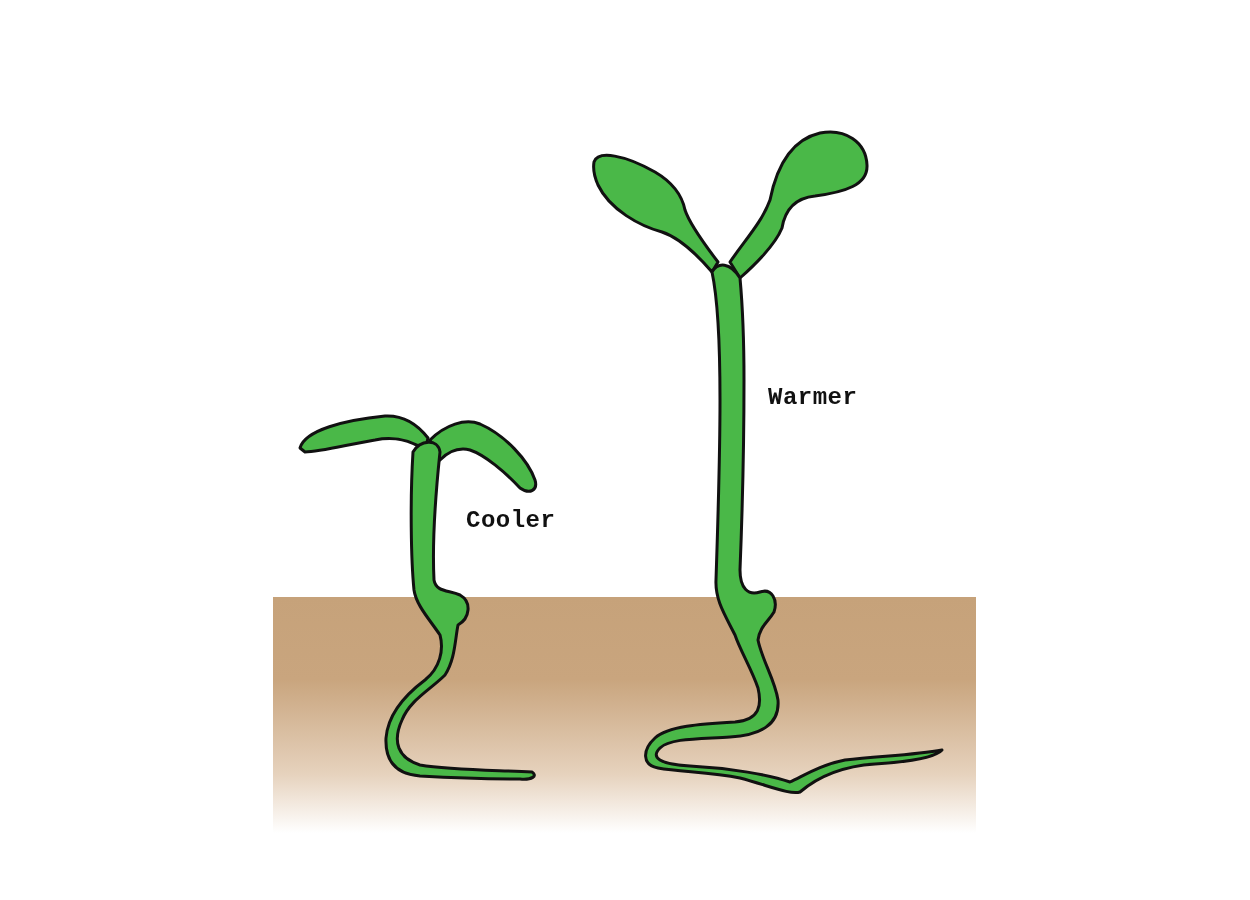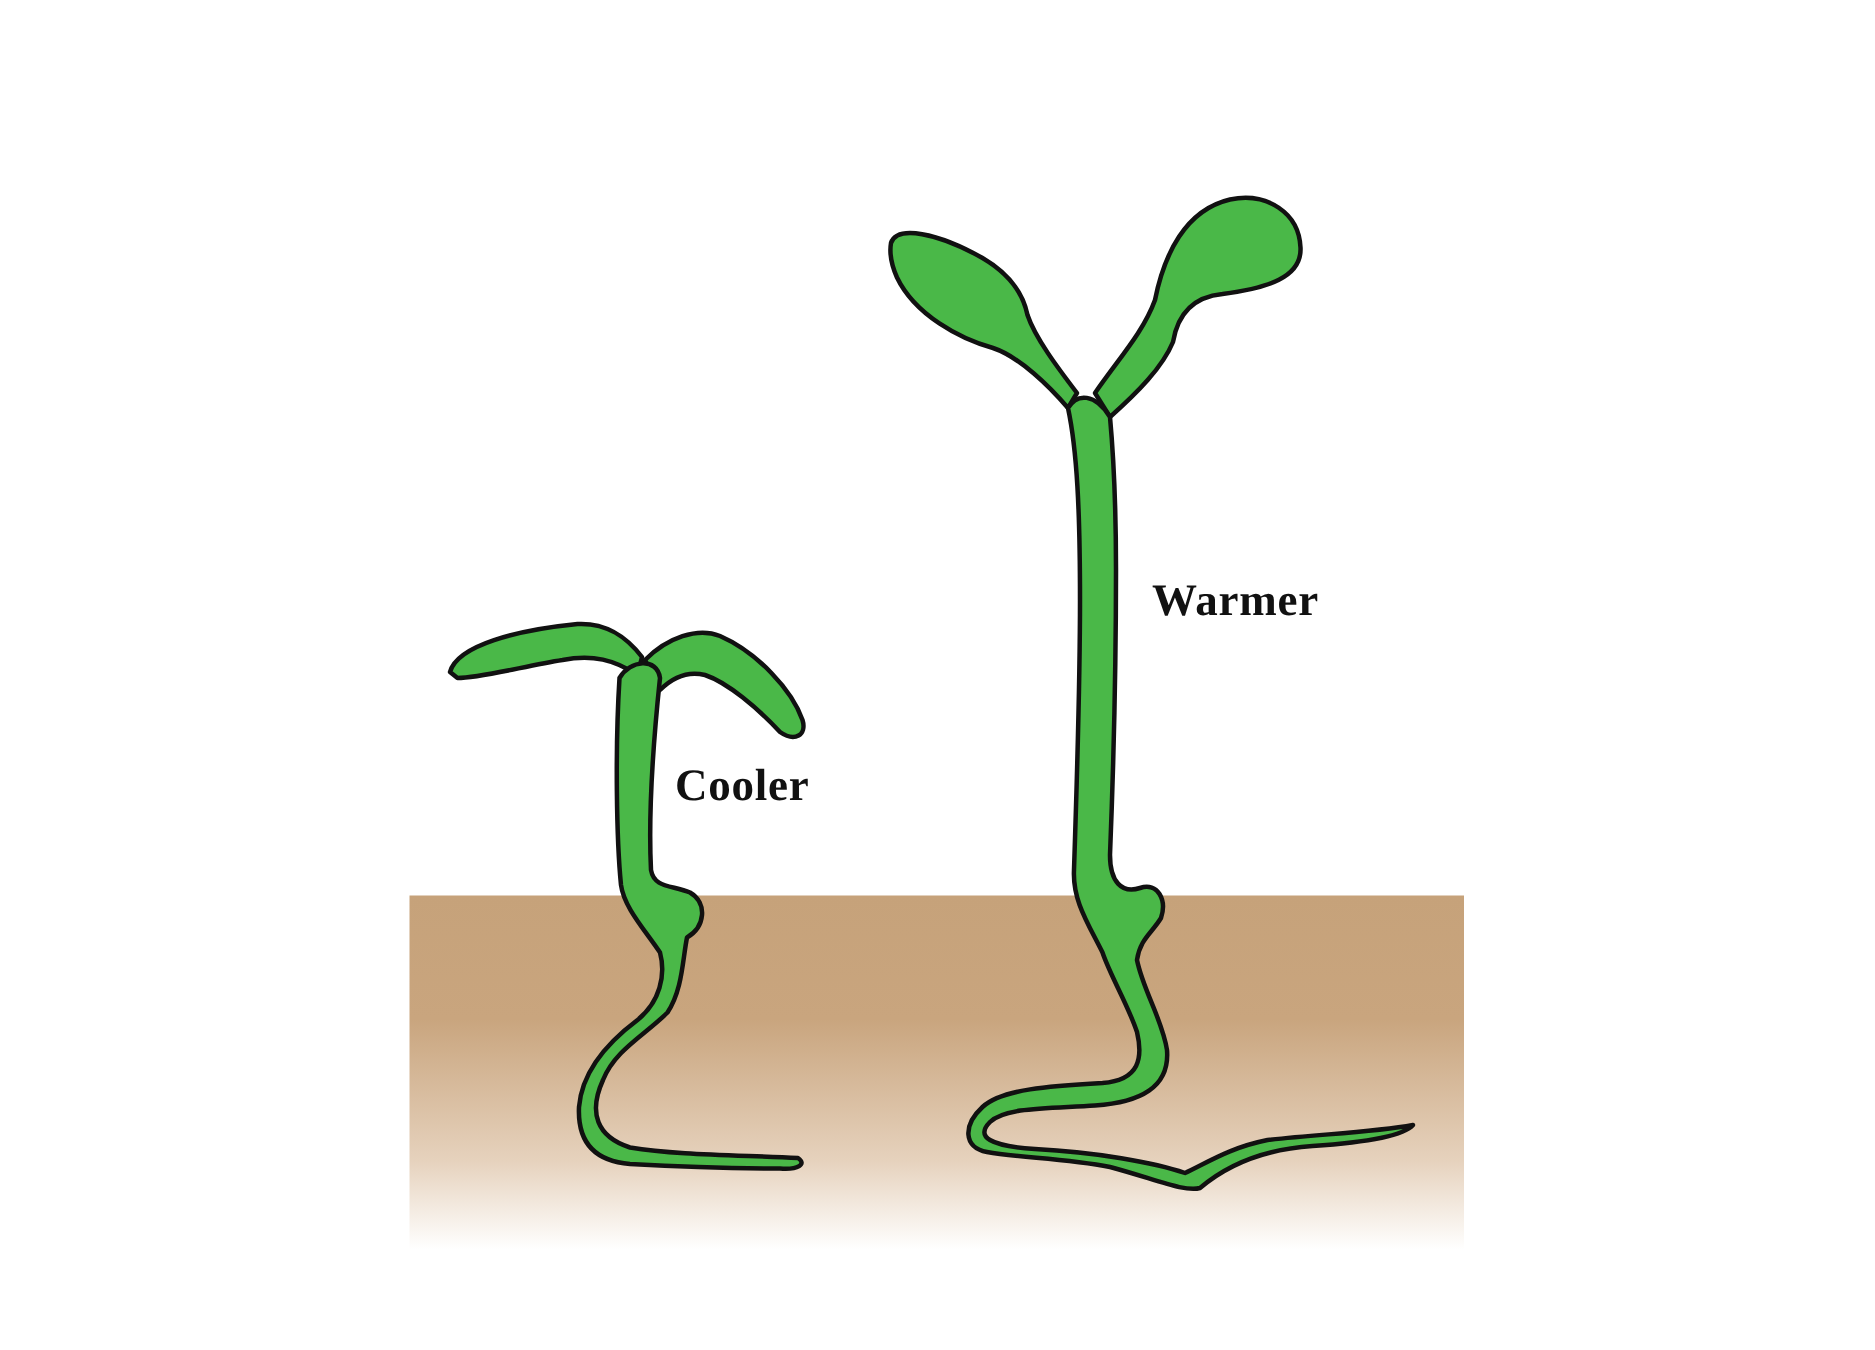--- a/index.html
+++ b/index.html
@@ -1,18 +1,18 @@
 <!DOCTYPE html>
 <html><head>
 <meta charset="utf-8">
 <style>
   html, body { margin:0; padding:0; background:#ffffff; }
   body { width:1250px; height:900px; position:relative; overflow:hidden; font-family:"DejaVu Sans", sans-serif; }
   #diagram { position:absolute; left:0; top:0; width:1250px; height:900px; }
-  .label { position:absolute; font-family:Liberation Serif, serif; font-weight:bold; font-size:30px; color:#111; letter-spacing:0.5px; }
+  .label { position:absolute; font-family:Liberation Mono, monospace; font-weight:bold; font-size:24px; color:#111; letter-spacing:0.5px; }
 </style>
 </head>
 <body>
 
 <svg id="diagram" viewBox="0 0 1250 900" xmlns="http://www.w3.org/2000/svg">
   <defs>
     <linearGradient id="soilGrad" x1="0" y1="0" x2="0" y2="1">
       <stop offset="0" stop-color="#c6a27a"></stop>
       <stop offset="0.35" stop-color="#c9a57e"></stop>
       <stop offset="0.75" stop-color="#e6d2bd"></stop>
@@ -34,14 +34,14 @@
   <g fill="#4ab848" stroke="#111" stroke-width="3" stroke-linejoin="round" stroke-linecap="round">
 
     <path d="M594,162 C598,150 625,155 655,172 C672,182 682,195 685,210 C690,225 705,245 718,262 L712,272 C700,258 680,238 662,232 C640,226 610,210 598,185 C594,176 593,168 594,162 Z"></path>
 
     <path d="M730,262 C745,240 762,222 770,200 C776,170 790,140 820,133 C845,128 866,142 867,165 C868,185 845,192 815,196 C795,198 785,210 782,228 C775,245 758,262 740,278 Z"></path>
 
     <path d="M712,272 C718,262 730,262 740,278 C742,300 744,330 744,380 C744,460 742,520 740,570 C740,588 748,596 760,592 C772,588 778,600 774,612 C768,622 760,626 758,640 C762,660 775,680 778,700 C780,725 760,735 730,737 C700,739 670,738 660,748 C650,758 660,764 690,766 C730,768 770,775 790,782 C805,775 820,765 845,760 C880,756 915,755 942,750 C935,758 905,762 875,764 C845,766 820,775 800,792 C790,795 770,786 740,778 C710,772 680,772 658,768 C642,765 642,750 655,738 C668,726 700,724 735,722 C760,720 762,705 758,688 C752,670 740,650 735,635 C725,615 715,600 716,580 C718,520 720,460 720,400 C720,340 718,300 712,272 Z"></path>
   </g>
 </svg>
 
-<div class="label" style="left:450px; top:507px;">Cooler</div>
+<div class="label" style="left:466px; top:507px;">Cooler</div>
 <div class="label" style="left:768px; top:384px;">Warmer</div>
 
 </body></html>

